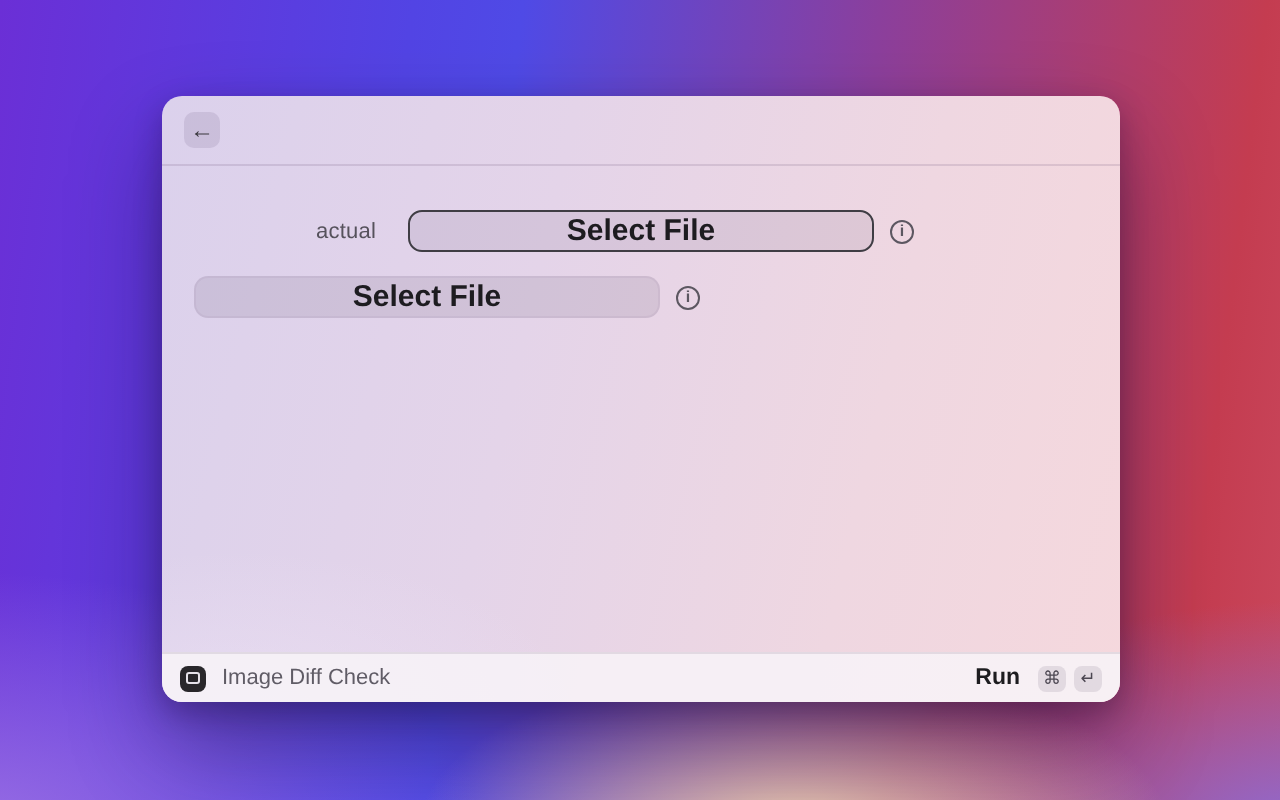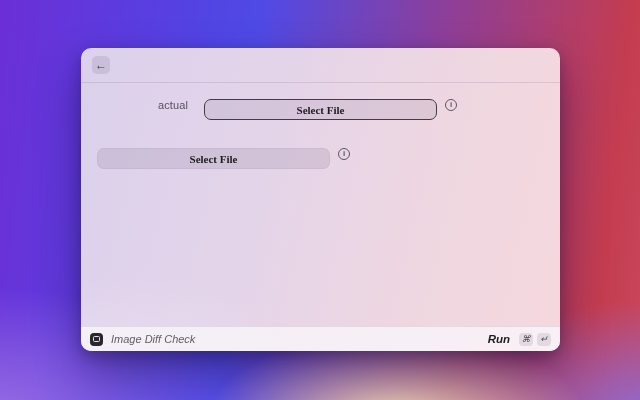--- a/index.html
+++ b/index.html
@@ -25,40 +25,40 @@
     height:35px; display:flex; align-items:center; padding-left:11px;
     border-bottom:1px solid rgba(104,82,116,0.17);
   }
   .back-btn {
     width:18px; height:18px; border-radius:5px;
     background:rgba(112,96,130,0.16);
     display:flex; align-items:center; justify-content:center;
     color:#3a383e; font-size:12px; line-height:1; cursor:default;
   }
   .content { padding-top:16px; }
-  .form-row { display:flex; align-items:flex-start; height:33px; margin-bottom:16px; }
+  .form-row { display:flex; align-items:center; height:33px; }
   .form-label { width:107px; text-align:right; font-size:11px; color:#56525c; letter-spacing:0.1px; }
   .select-btn {
     margin-left:16px; width:233px; height:21px; border-radius:7px;
     display:flex; align-items:center; justify-content:center;
-    font-family:Liberation Serif, serif;
-    font-size:11px; font-weight:700; color:#1d1c20;
+    font-family:Liberation Sans, sans-serif;
+    font-size:15px; font-weight:700; color:#1d1c20;
   }
   .select-btn.focused { border:1.5px solid #3f3d44; background:rgba(116,104,132,0.13); }
   .select-btn.plain  { border:1px solid rgba(110,95,125,0.08); background:rgba(116,104,132,0.17); }
   .info-icon {
     margin-left:8px; width:12px; height:12px; border:1.2px solid #5c5761; border-radius:50%;
     display:flex; align-items:center; justify-content:center;
     font-size:8px; font-weight:600; color:#5c5761; line-height:1;
   }
   .win-footer {
     position:absolute; left:0; right:0; bottom:0; height:25px;
     background:rgba(247,243,247,0.88);
     border-top:1px solid rgba(104,82,116,0.14);
-    display:flex; align-items:center; padding:0 9px;font-style:italic;
+    display:flex; align-items:center; padding:0 9px;
   }
   .app-icon {
     width:13px; height:13px; border-radius:4px; background:#29272b;
     display:flex; align-items:center; justify-content:center; flex:none;
   }
   .app-icon .glyph { width:7px; height:5.5px; border:1px solid #e6e2ea; border-radius:1.5px; }
   .app-title { margin-left:8px; font-size:11px; color:#605c66; }
   .footer-spacer { flex:1; }
   .run-action { display:flex; align-items:center; cursor:default; }
   .run-label { font-size:11.5px; font-weight:600; color:#1d1c1f; margin-right:9px; }

